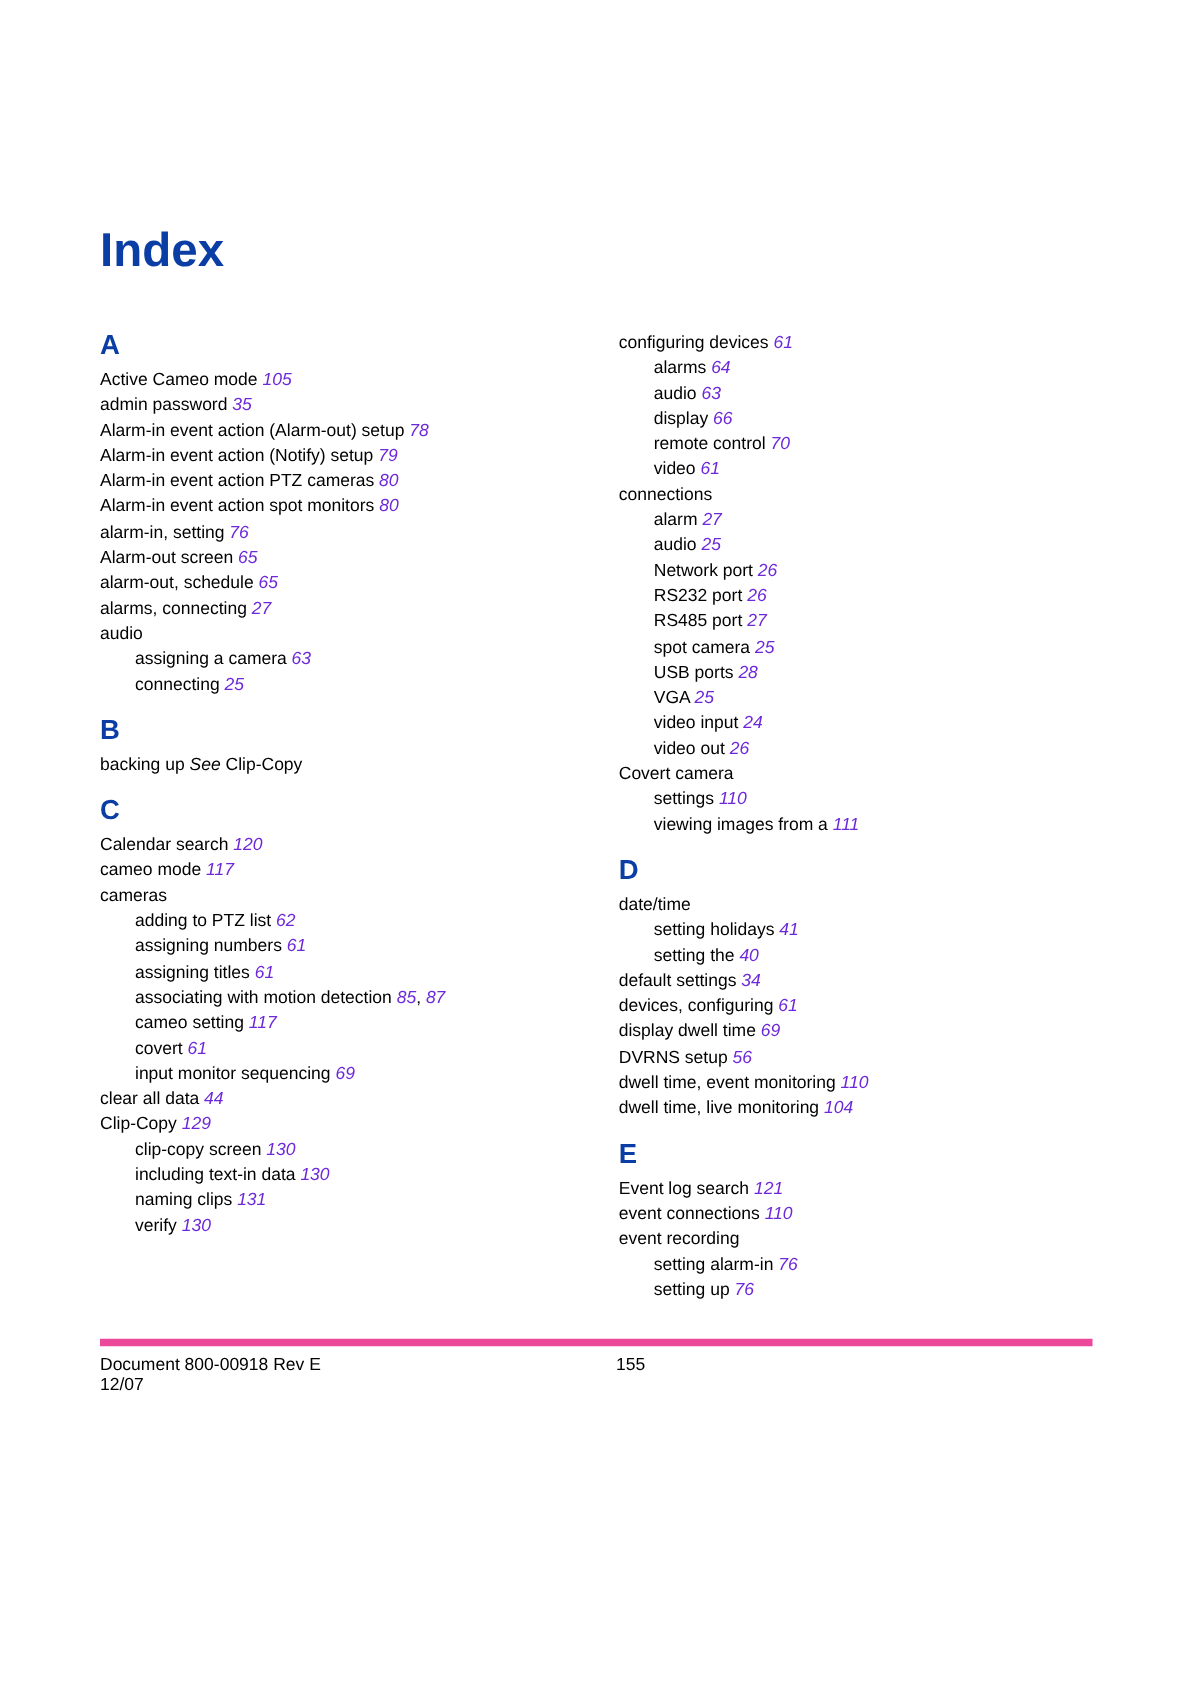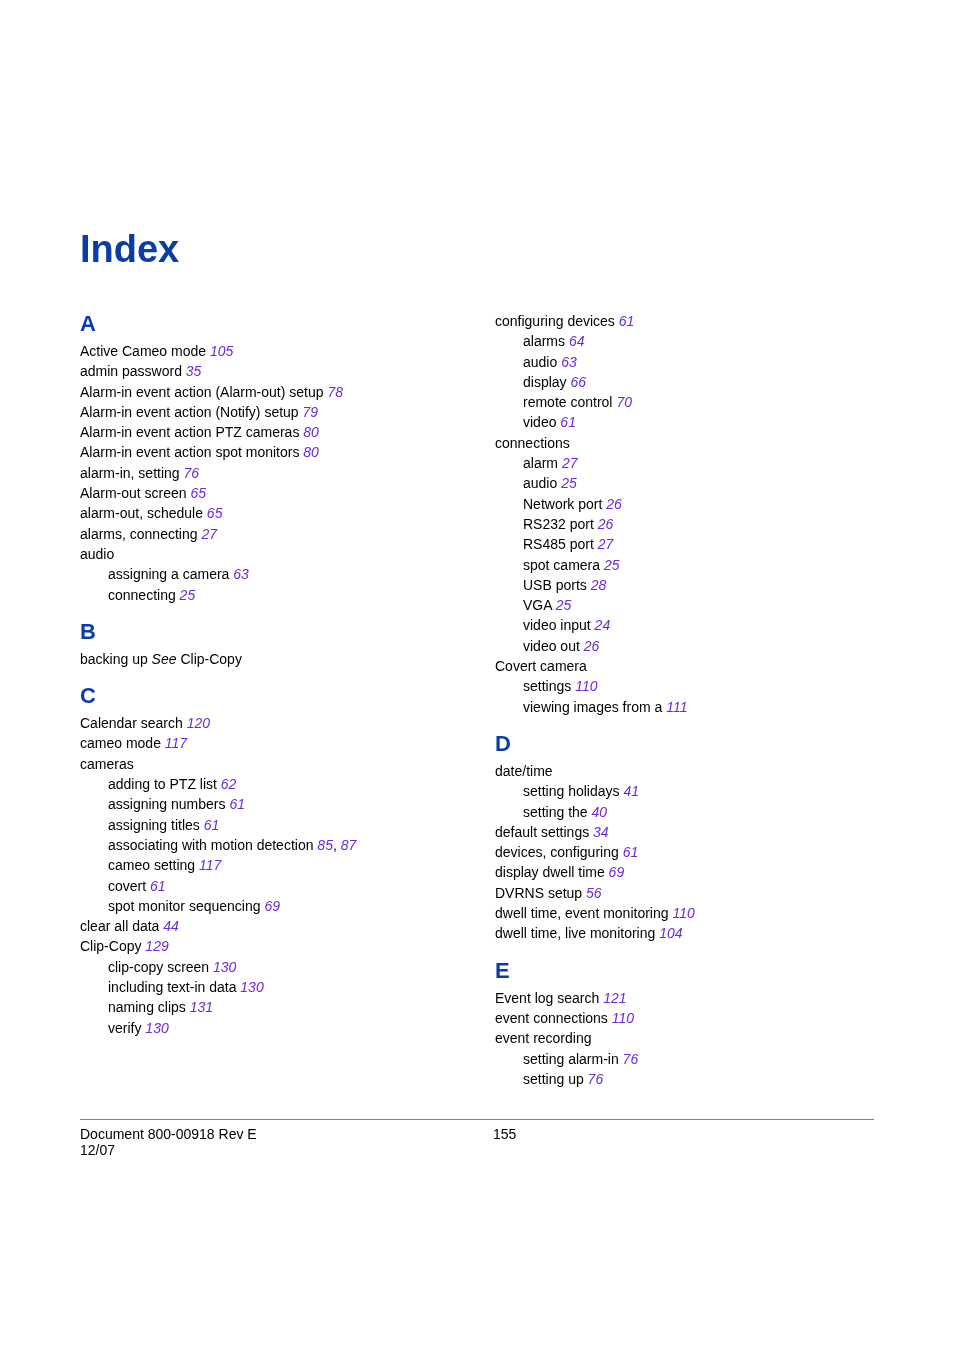--- a/index.html
+++ b/index.html
@@ -7,21 +7,20 @@
     margin: 0;
     padding: 0;
     font-family: Arial, Helvetica, sans-serif;
     background: #ffffff;
     color: #000000;
     width: 954px;
   }
   .page {
     padding: 180px 80px 40px 80px;
     width: 954px;
-    margin-top: 48px;
   }
   .page-title {
     font-size: 38px;
     font-weight: bold;
     color: #0a3ea5;
     margin-bottom: 40px;
   }
   .columns {
     display: flex;
     gap: 36px;
@@ -47,21 +46,21 @@
   }
   .pgref {
     color: #6d28d9;
     font-style: italic;
   }
   .cross {
     font-style: italic;
   }
   .footer {
     margin-top: 30px;
-    border-top: 1px solid #ec4899;
+    border-top: 6px solid #ec4899;
     padding-top: 6px;
     display: flex;
     justify-content: space-between;
     font-size: 14px;
   }
   .footer-left { }
   .footer-right { width: 48%; }
 </style>
 </head>
 <body>
@@ -90,21 +89,21 @@
         <div class="section-heading">C</div>
         <p class="entry"><span>Calendar search </span><span class="pgref">120</span></p>
         <p class="entry"><span>cameo mode </span><span class="pgref">117</span></p>
         <p class="entry"><span>cameras</span></p>
         <p class="entry sub"><span>adding to PTZ list </span><span class="pgref">62</span></p>
         <p class="entry sub"><span>assigning numbers </span><span class="pgref">61</span></p>
         <p class="entry sub"><span>assigning titles </span><span class="pgref">61</span></p>
         <p class="entry sub"><span>associating with motion detection </span><span class="pgref">85</span><span>, </span><span class="pgref">87</span></p>
         <p class="entry sub"><span>cameo setting </span><span class="pgref">117</span></p>
         <p class="entry sub"><span>covert </span><span class="pgref">61</span></p>
-        <p class="entry sub"><span>spot monitor sequencing </span><span class="pgref">69</span></p>
+        <p class="entry sub"><span>input monitor sequencing </span><span class="pgref">69</span></p>
         <p class="entry"><span>clear all data </span><span class="pgref">44</span></p>
         <p class="entry"><span>Clip-Copy </span><span class="pgref">129</span></p>
         <p class="entry sub"><span>clip-copy screen </span><span class="pgref">130</span></p>
         <p class="entry sub"><span>including text-in data </span><span class="pgref">130</span></p>
         <p class="entry sub"><span>naming clips </span><span class="pgref">131</span></p>
         <p class="entry sub"><span>verify </span><span class="pgref">130</span></p>
       </div>
     <div class="col" id="right-col">
         <p class="entry"><span>configuring devices </span><span class="pgref">61</span></p>
         <p class="entry sub"><span>alarms </span><span class="pgref">64</span></p>

